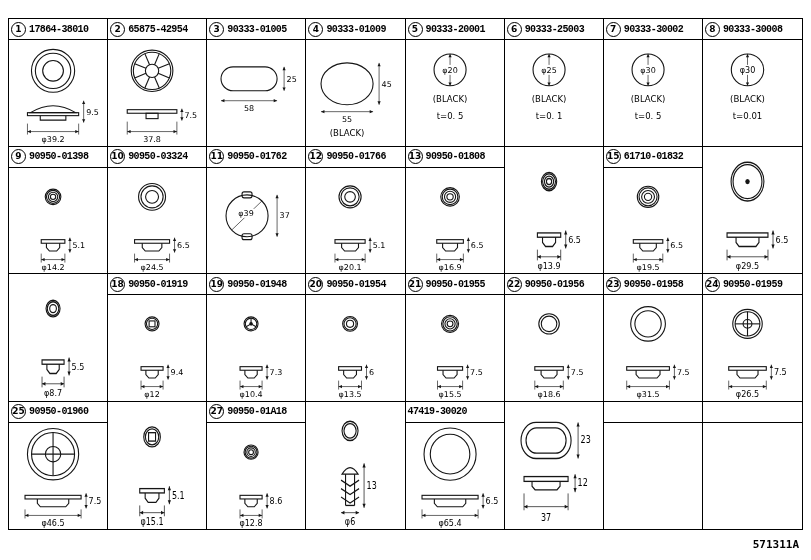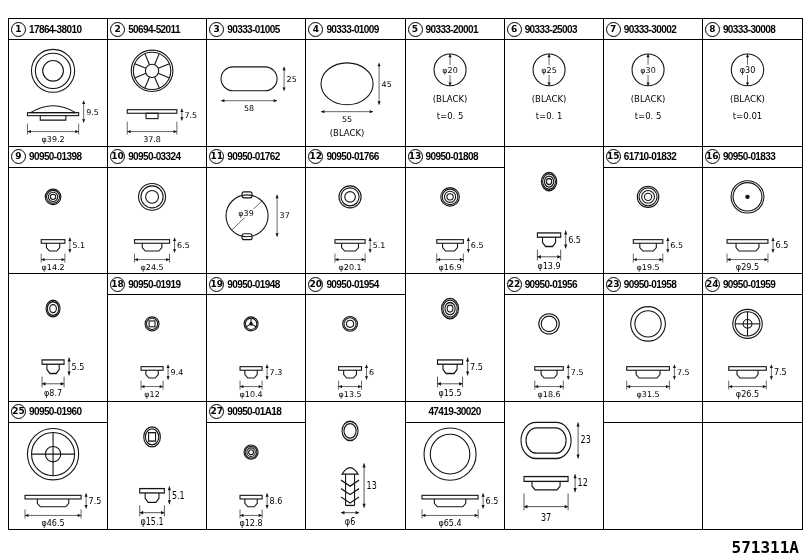--- a/index.html
+++ b/index.html
@@ -4,33 +4,33 @@
 <style>
   html,body{margin:0;padding:0;background:#ffffff;}
   body{width:811px;height:560px;position:relative;font-family:"DejaVu Sans",sans-serif;overflow:hidden;}
   .sheet{position:absolute;left:8px;top:18px;width:795px;height:512px;border:1.5px solid #000;box-sizing:border-box;background:#fff;}
   .grid{display:grid;width:100%;height:100%;grid-template-columns:repeat(8,1fr);grid-template-rows:repeat(4,1fr);}
   .cell{border-right:1px solid #000;border-bottom:1px solid #000;display:flex;flex-direction:column;overflow:hidden;box-sizing:border-box;}
   .cell:nth-child(8n){border-right:none;}
   .cell:nth-child(n+25){border-bottom:none;}
   .cell-header{height:21px;min-height:21px;border-bottom:1px solid #000;display:flex;align-items:center;gap:3px;padding:0 2px;box-sizing:border-box;}
   .num{width:13px;height:13px;min-width:13px;border:1.2px solid #000;border-radius:50%;font-size:9px;font-weight:bold;display:flex;align-items:center;justify-content:center;line-height:1;color:#000;}
-  .part{font-family:Liberation Sans, sans-serif;font-weight:bold;font-size:10px;letter-spacing:-0.6px;white-space:nowrap;color:#000;}
-  .part.centered{flex:1;text-align:center;}
+  .part{font-family:Liberation Mono, monospace;font-weight:bold;font-size:10px;letter-spacing:-0.6px;white-space:nowrap;color:#000;}
+  .part.centered{flex:1;text-align:left;}
   .cell-body{flex:1;overflow:hidden;}
   .cell-body svg{width:100%;height:100%;display:block;}
   svg .ln{fill:none;stroke:#151515;stroke-width:1.1;}
   svg .fill{fill:#151515;stroke:none;}
   svg .dim{stroke:#151515;stroke-width:0.65;}
   svg .ah{fill:#151515;stroke:none;}
   svg .bg{fill:#ffffff;stroke:none;}
   svg text{fill:#000;font-family:"DejaVu Sans",sans-serif;}
   svg .dimtxt{font-size:8px;}
   svg .note{font-size:8.5px;}
-  .footer-code{position:absolute;right:12px;top:538px;font-family:"DejaVu Sans Mono","Liberation Mono",monospace;font-weight:bold;font-size:16px;color:#000;}
+  .footer-code{position:absolute;right:12px;top:538px;font-family:"DejaVu Sans Mono","Liberation Mono",monospace;font-weight:bold;font-size:11px;color:#000;}
 </style>
 </head>
 <body>
 
 <div class="sheet">
   <div class="grid" id="grid">
       <div class="cell">
         <div class="cell-header">
           <span class="num">1</span>
           <span class="part">17864-38010</span>
@@ -52,21 +52,21 @@
             <line class="dim" x1="18.439999999999998" y1="92" x2="69.56" y2="92"></line>
             <path class="ah" d="M18.439999999999998 92l3.4 -1.6v3.2z"></path>
             <path class="ah" d="M69.56 92l-3.4 -1.6v3.2z"></path>
             <text class="dimtxt" x="44" y="102.5" text-anchor="middle">φ39.2</text>
           </svg>
         </div>
       </div>
       <div class="cell">
         <div class="cell-header">
           <span class="num">2</span>
-          <span class="part">50694-52011</span>
+          <span class="part">65875-42954</span>
         </div>
         <div class="cell-body">
           <svg viewBox="0 0 98 106" preserveAspectRatio="none">
             <circle class="ln" cx="44" cy="31" r="20.79"></circle>
             <circle class="ln" cx="44" cy="31" r="18.711"></circle>
             <circle class="ln" cx="44" cy="31" r="6.6528"></circle>
             <line class="ln" x1="50.1" y1="33.5" x2="61.3" y2="38.2"></line>
             <line class="ln" x1="46.5" y1="37.1" x2="51.2" y2="48.3"></line>
             <line class="ln" x1="41.5" y1="37.1" x2="36.8" y2="48.3"></line>
             <line class="ln" x1="37.9" y1="33.5" x2="26.7" y2="38.2"></line>
@@ -364,24 +364,20 @@
             <line class="dim" x1="29.275" y1="86" x2="29.275" y2="95"></line>
             <line class="dim" x1="58.725" y1="86" x2="58.725" y2="95"></line>
             <line class="dim" x1="29.275" y1="92" x2="58.725" y2="92"></line>
             <path class="ah" d="M29.275 92l3.4 -1.6v3.2z"></path>
             <path class="ah" d="M58.725 92l-3.4 -1.6v3.2z"></path>
             <text class="dimtxt" x="44" y="102.5" text-anchor="middle">φ19.5</text>
           </svg>
         </div>
       </div>
       <div class="cell">
-        <div class="cell-header">
-          <span class="num">16</span>
-          <span class="part">90950-01833</span>
-        </div>
         <div class="cell-body">
           <svg viewBox="0 0 98 106" preserveAspectRatio="none">
             <circle class="ln" cx="44" cy="29" r="16.225"></circle>
             <circle class="ln" cx="44" cy="29" r="14.278"></circle>
             <circle class="fill" cx="44" cy="29" r="2.2"></circle>
             <rect class="ln" x="23.775" y="72" width="40.45" height="3.6"></rect>
             <path class="ln" d="M32.674 75.6v4.4l3 3.4h16.652000000000005l3-3.4v-4.4"></path>
             <line class="dim" x1="69.225" y1="70" x2="69.225" y2="85"></line>
             <path class="ah" d="M69.225 70l-1.6 3.4h3.2z"></path>
             <path class="ah" d="M69.225 85l-1.6 -3.4h3.2z"></path>
@@ -488,20 +484,24 @@
             <line class="dim" x1="32.575" y1="86" x2="32.575" y2="95"></line>
             <line class="dim" x1="55.425" y1="86" x2="55.425" y2="95"></line>
             <line class="dim" x1="32.575" y1="92" x2="55.425" y2="92"></line>
             <path class="ah" d="M32.575 92l3.4 -1.6v3.2z"></path>
             <path class="ah" d="M55.425 92l-3.4 -1.6v3.2z"></path>
             <text class="dimtxt" x="44" y="102.5" text-anchor="middle">φ13.5</text>
           </svg>
         </div>
       </div>
       <div class="cell">
+        <div class="cell-header">
+          <span class="num">21</span>
+          <span class="part">90950-01955</span>
+        </div>
         <div class="cell-body">
           <svg viewBox="0 0 98 106" preserveAspectRatio="none">
             <circle class="ln" cx="44" cy="29" r="8.525"></circle>
             <circle class="ln" cx="44" cy="29" r="7.1610000000000005"></circle>
             <circle class="ln" cx="44" cy="29" r="5.115"></circle>
             <circle class="ln" cx="44" cy="29" r="2.8985000000000003"></circle>
             <rect class="ln" x="31.475" y="72" width="25.05" height="3.6"></rect>
             <path class="ln" d="M36.986 75.6v4.4l3 3.4h8.028000000000002l3-3.4v-4.4"></path>
             <line class="dim" x1="61.525" y1="70" x2="61.525" y2="85"></line>
             <path class="ah" d="M61.525 70l-1.6 3.4h3.2z"></path>

